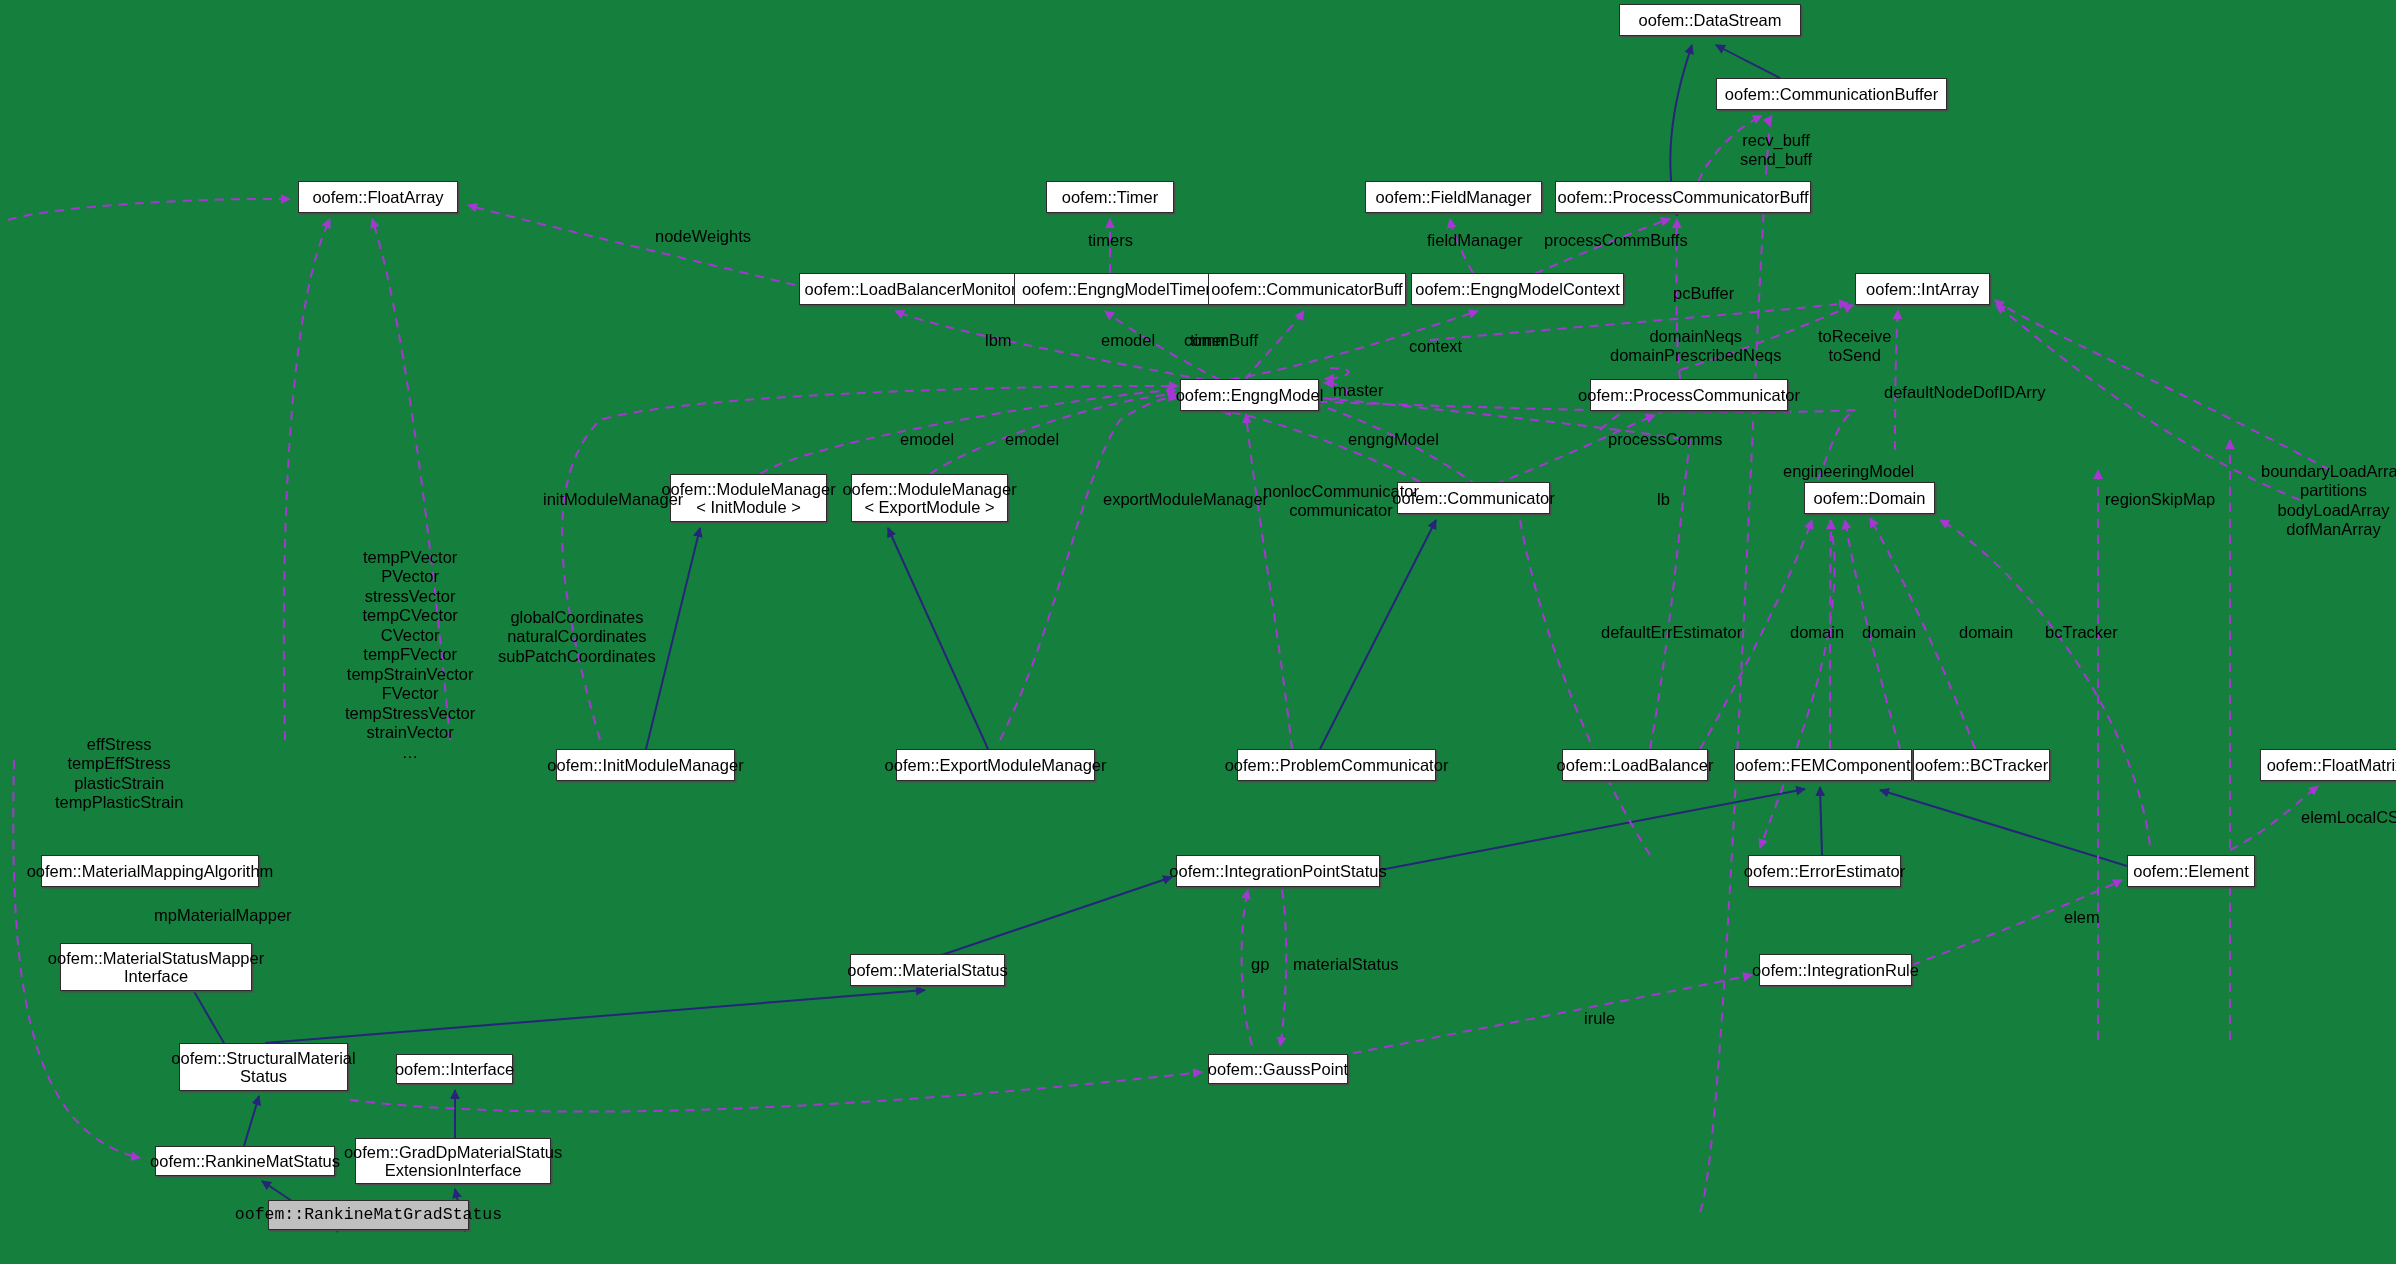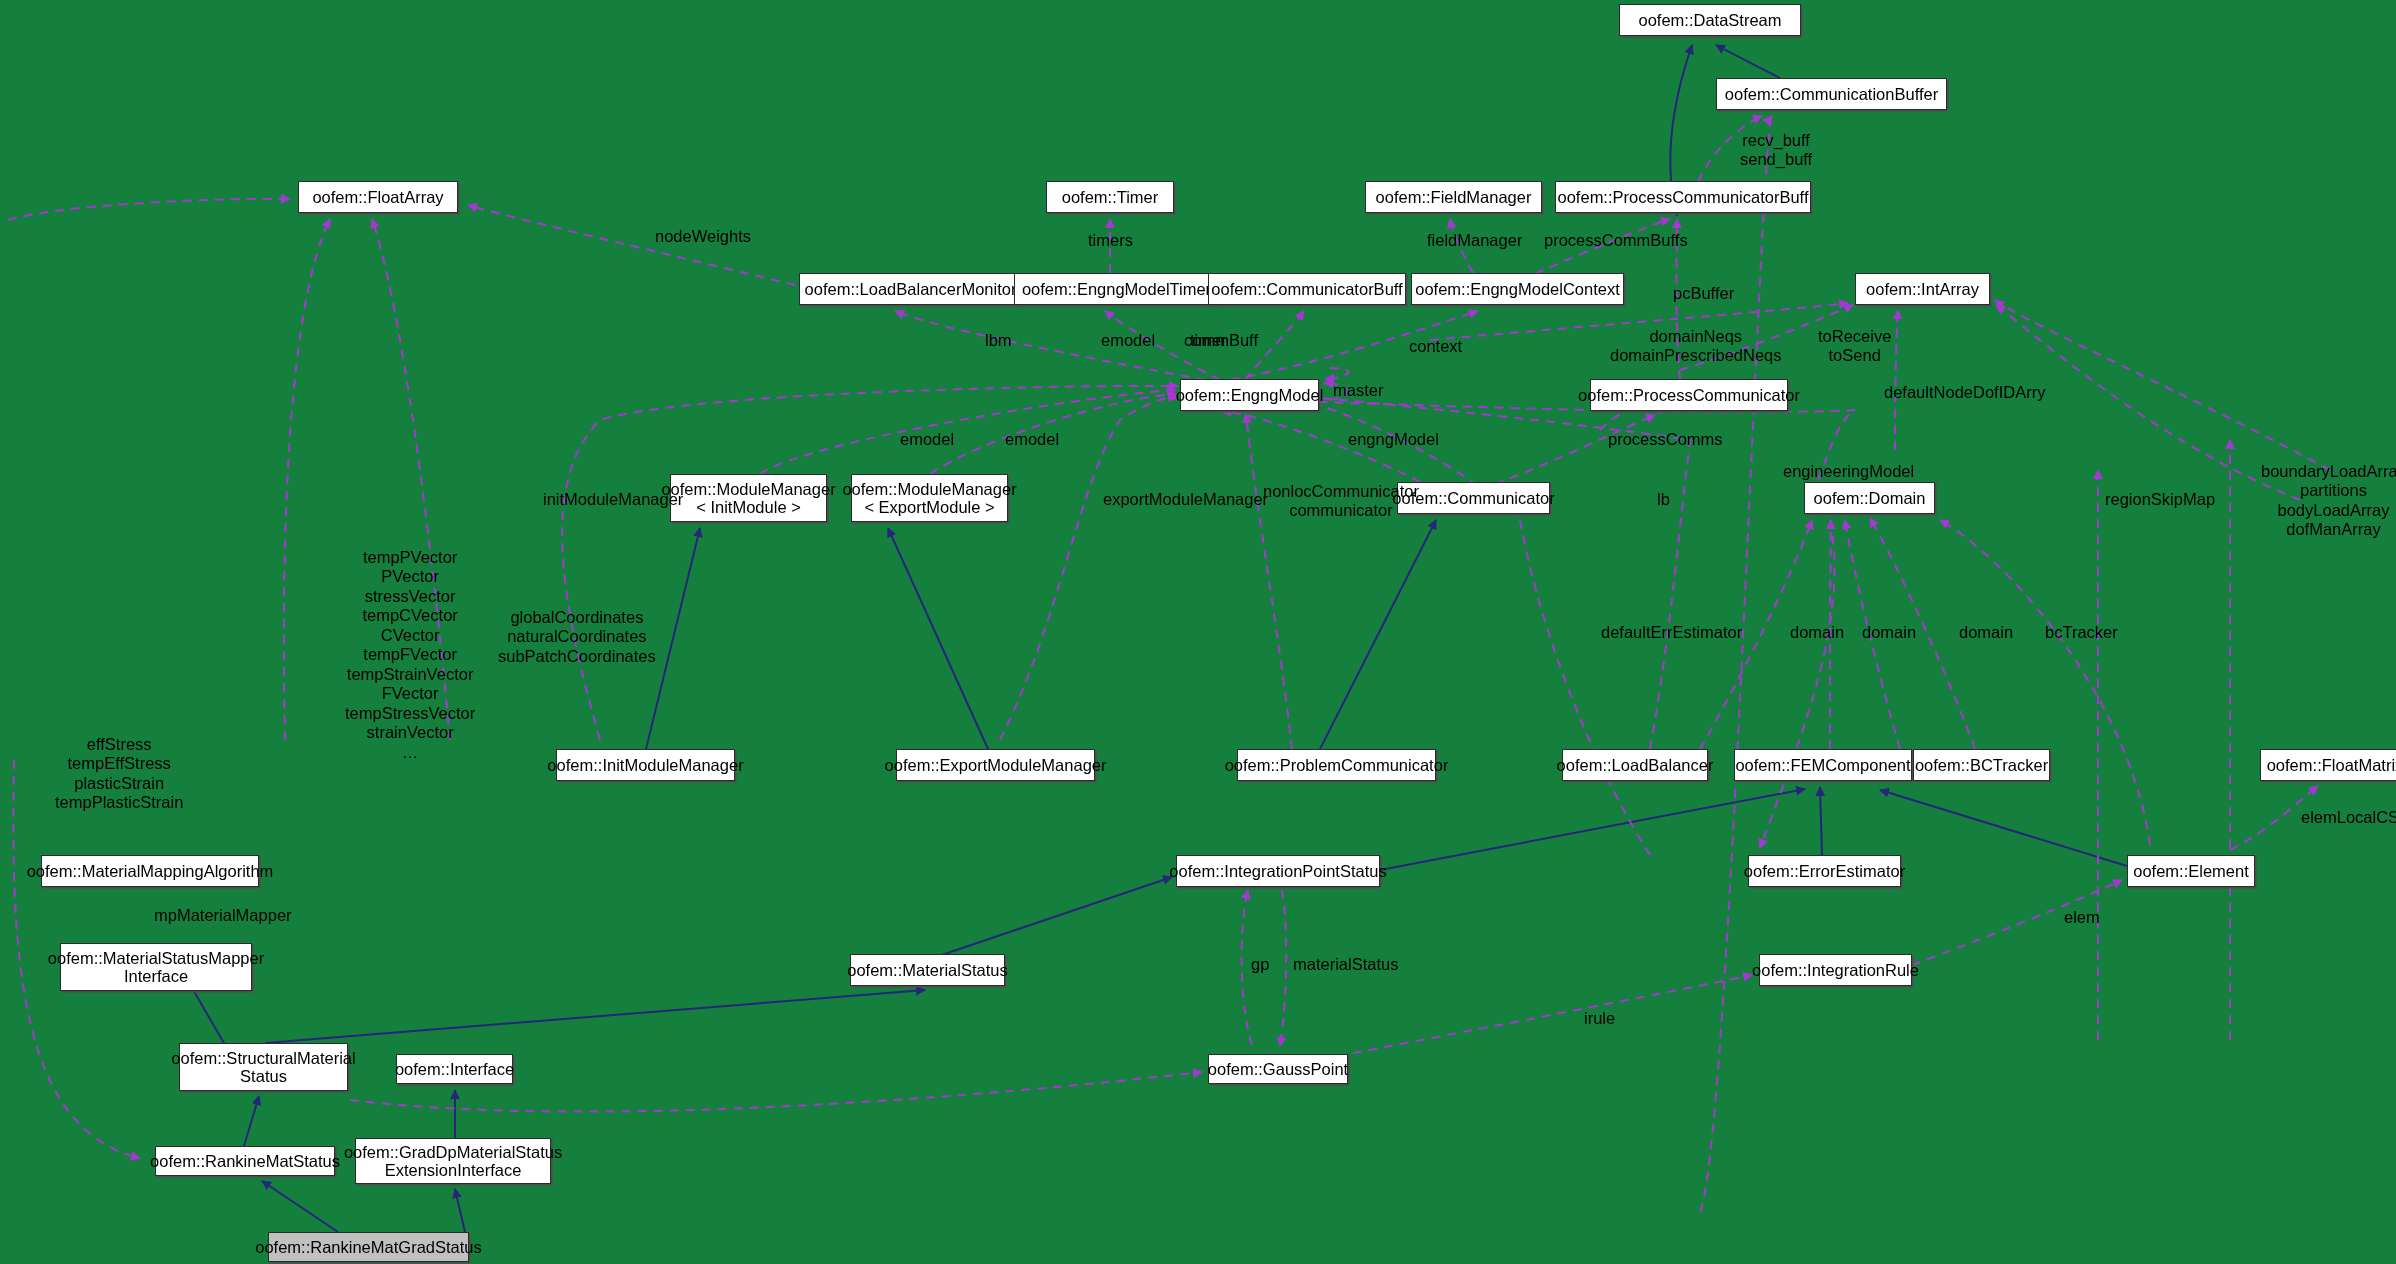--- a/index.html
+++ b/index.html
@@ -193,21 +193,21 @@
 Interface</div>
       <div class="node" style="left: 850px; top: 954px; width: 155px; height: 32px;">oofem::MaterialStatus</div>
       <div class="node" style="left: 1759px; top: 954px; width: 153px; height: 32px;">oofem::IntegrationRule</div>
       <div class="node" style="left: 179px; top: 1043px; width: 169px; height: 48px;">oofem::StructuralMaterial
 Status</div>
       <div class="node" style="left: 396px; top: 1054px; width: 117px; height: 30px;">oofem::Interface</div>
       <div class="node" style="left: 1208px; top: 1054px; width: 140px; height: 30px;">oofem::GaussPoint</div>
       <div class="node" style="left: 155px; top: 1146px; width: 180px; height: 30px;">oofem::RankineMatStatus</div>
       <div class="node" style="left: 355px; top: 1138px; width: 196px; height: 46px;">oofem::GradDpMaterialStatus
 ExtensionInterface</div>
-      <div class="node highlight" style="left: 268px; top: 1232px; width: 201px; height: 30px;">oofem::RankineMatGradStatus</div>
+      <div class="node highlight" style="left: 268px; top: 1200px; width: 201px; height: 30px; font-family: Liberation Mono, monospace;">oofem::RankineMatGradStatus</div>
     </div>
   <div id="label-host">
       <div class="elabel" style="left: 655px; top: 227px;">nodeWeights</div>
       <div class="elabel" style="left: 1088px; top: 231px;">timers</div>
       <div class="elabel" style="left: 1427px; top: 231px;">fieldManager</div>
       <div class="elabel" style="left: 1544px; top: 231px;">processCommBuffs</div>
       <div class="elabel" style="left: 1740px; top: 131px;">recv_buff
 send_buff</div>
       <div class="elabel" style="left: 985px; top: 331px;">lbm</div>
       <div class="elabel" style="left: 1101px; top: 331px;">emodel</div>

